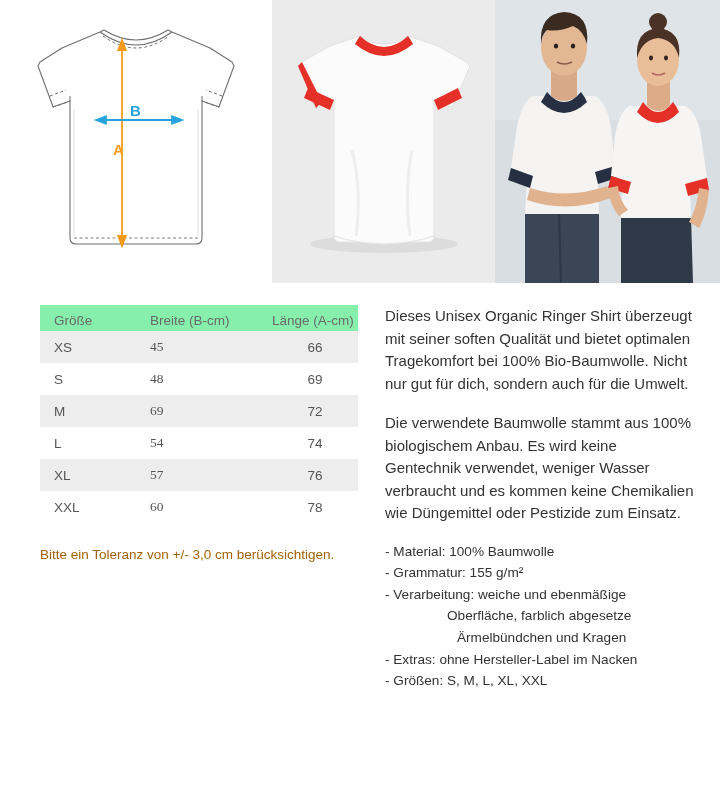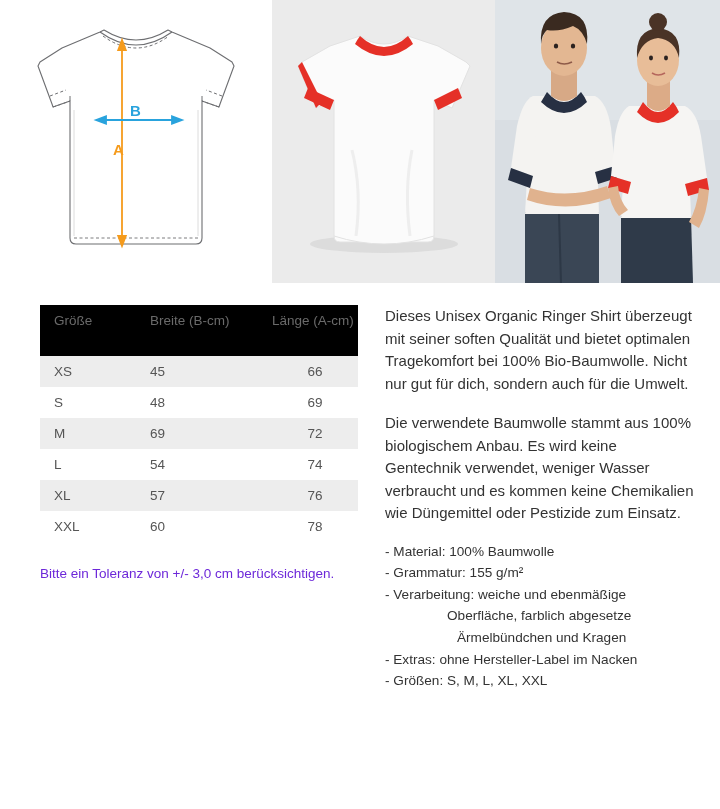--- a/index.html
+++ b/index.html
@@ -80,36 +80,36 @@
   }
   table.size-table th,
   table.size-table td {
     padding: 8px 0 8px 14px;
     text-align: left;
     font-weight: normal;
   }
   table.size-table th {
     color: #6a6a6a;
     font-size: 13.5px;
-    background: #000000;
-    padding-bottom: 28px;
+    background: #86efac;
+    padding-bottom: 3px;
   }
   table.size-table td.col-size { width: 96px; }
-  table.size-table td.col-b    { width: 122px; }
+  table.size-table td.col-b    { width: 122px; font-family: Liberation Serif, serif; }
   table.size-table td.col-l    { width: 100px; text-align: center; }
   table.size-table th.col-size { width: 96px; }
   table.size-table th.col-b    { width: 122px; }
   table.size-table th.col-l    { width: 100px; }
   tr.alt td { background: #ededed; margin-left: 32px; }
   tr.plain td { background: #ffffff; }
 
   .tolerance {
     margin-top: 22px;
     font-size: 13.5px;
-    color: #6d28d9;
+    color: #a16207;
     line-height: 1.45;
   }
 
   
   .para {
     font-size: 15px;
     line-height: 1.5;
     color: #333;
     margin: 0 0 17px 0;
   }

